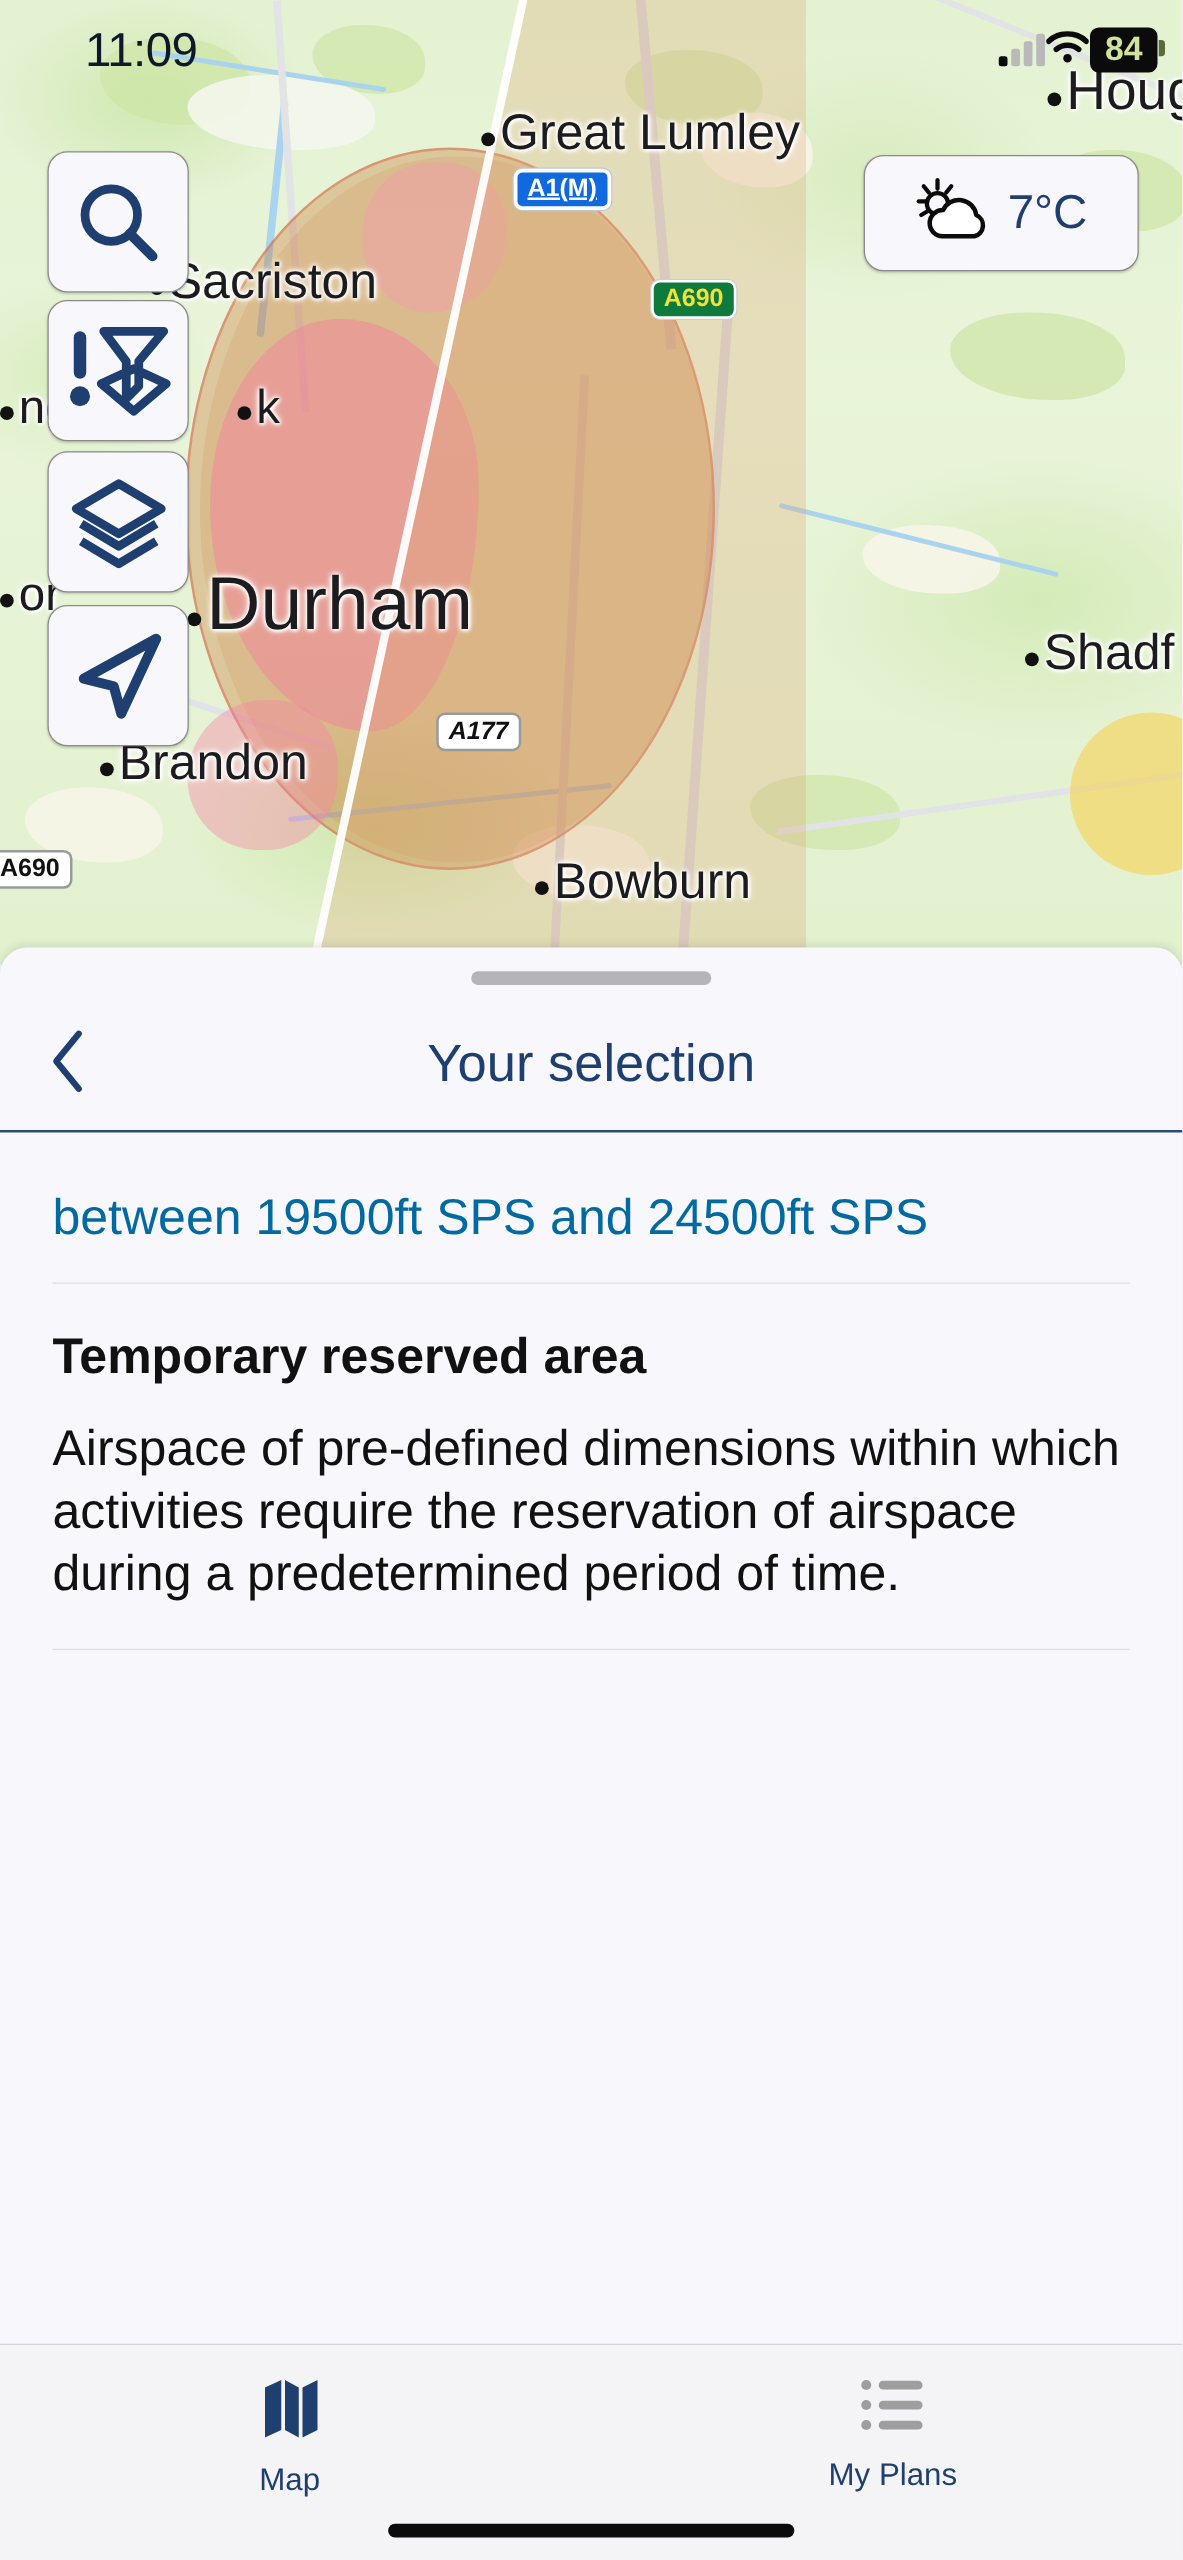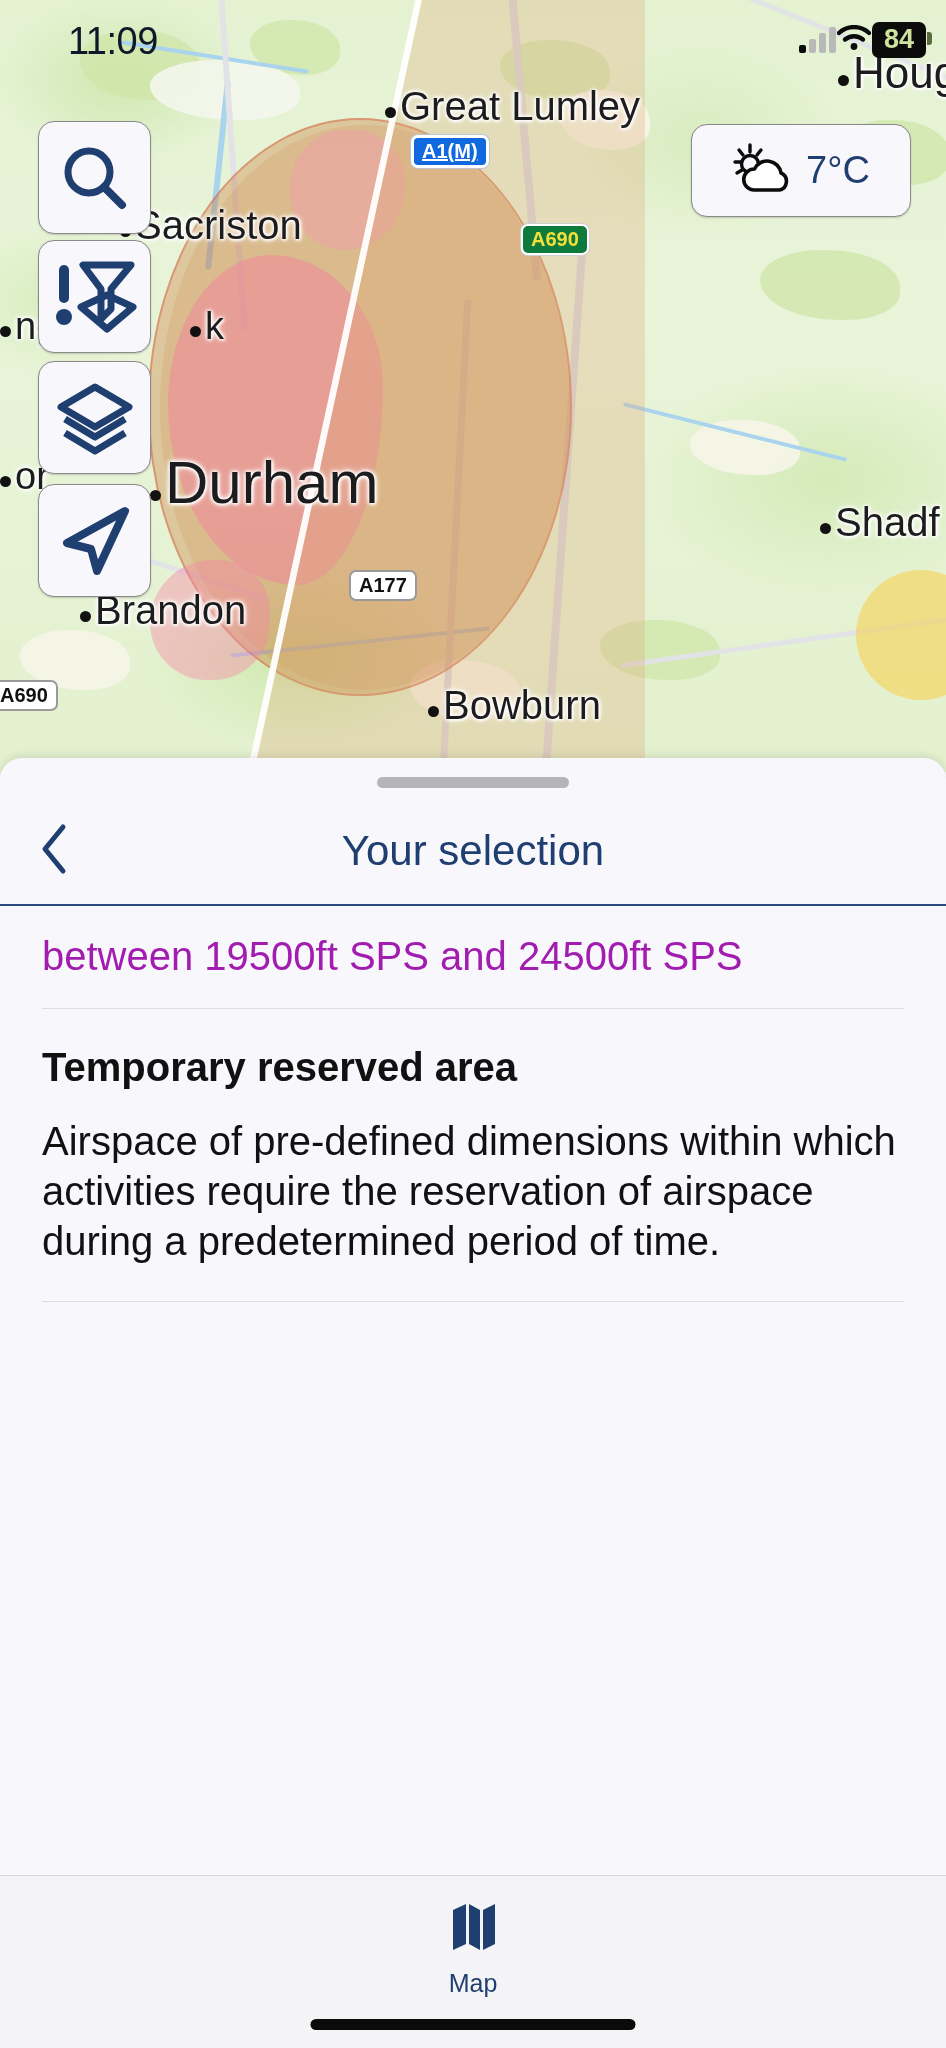--- a/index.html
+++ b/index.html
@@ -185,22 +185,22 @@
     position:absolute; left:26px; top:50%; transform:translateY(-50%);
     width:56px; height:56px; display:flex; align-items:center; justify-content:center;
   }
   #sheet-title {
     font-size:42px; color:#1f3f70; font-weight:400;
   }
   #sheet-body {
     flex:1 1 auto; overflow:hidden; padding:0 42px;
   }
   .altitude-text {
-    font-size:40px; line-height:1.24; color:#a21caf;
-    padding-top:26px; padding-bottom:26px;
+    font-size:40px; line-height:1.24; color:#0369a1;
+    padding-top:44px; padding-bottom:26px;
   }
   .rule { height:1px; background:#dddde2; }
   .section-title {
     font-size:40px; font-weight:bold; color:#111;
     padding:36px 0 0;
   }
   .section-body {
     font-size:40px; line-height:1.26; color:#111;
     padding:26px 0 34px;
   }
@@ -275,21 +275,21 @@
       <div class="place" style="left: 428px; top: 683px; font-size: 40px;"><span class="dot"></span><span>Bowburn</span></div>
       <div class="place" style="left: 820px; top: 500px; font-size: 40px;"><span class="dot"></span><span>Shadf</span></div>
       <div class="place" style="left: 0px; top: 455px; font-size: 38px;"><span class="dot"></span><span>or</span></div>
       <div class="place" style="left: 0px; top: 305px; font-size: 38px;"><span class="dot"></span><span>ng</span></div>
       <div class="place" style="left: 190px; top: 305px; font-size: 38px;"><span class="dot"></span><span>k</span></div>
     </div>
 
   <div id="road-shields">
       <div class="shield motorway" style="left: 411px; top: 135px; text-decoration: underline;">A1(M)</div>
       <div class="shield primary" style="left: 521px; top: 224px;">A690</div>
-      <div class="shield aroad" style="left: 349px; top: 570px;">A177</div>
+      <div class="shield aroad" style="left: 349px; top: 570px; font-style: italic;">A177</div>
       <div class="shield aroad" style="left: -10px; top: 680px;">A690</div>
     </div>
 
   <div class="map-btn" id="btn-search">
     <span>
       <svg width="74" height="74" viewBox="0 0 74 74">
         <circle cx="31" cy="31" r="21" fill="none" stroke="#1f3f70" stroke-width="7"></circle>
         <line x1="46" y1="46" x2="64" y2="64" stroke="#1f3f70" stroke-width="8" stroke-linecap="round"></line>
       </svg>
     </span>
@@ -390,16 +390,29 @@
     <span>
       <svg width="56" height="56" viewBox="0 0 56 56">
         <path d="M8 12 L21 6 L21 46 L8 52 Z" fill="#1f3f70"></path>
         <path d="M24 6 L24 46 L35 52 L35 12 Z" fill="#1f3f70"></path>
         <path d="M38 12 L38 52 L50 46 L50 6 Z" fill="#1f3f70"></path>
       </svg>
     </span>
     <span class="tab-label">Map</span>
   </div>
 
+  <div class="tab">
+    <span>
+      <svg width="56" height="52" viewBox="0 0 56 52">
+        <circle cx="7" cy="10" r="4" fill="#9e9e9e"></circle>
+        <rect x="17" y="6.6" width="35" height="7" rx="3.5" fill="#9e9e9e"></rect>
+        <circle cx="7" cy="26" r="4" fill="#9e9e9e"></circle>
+        <rect x="17" y="22.6" width="35" height="7" rx="3.5" fill="#9e9e9e"></rect>
+        <circle cx="7" cy="42" r="4" fill="#9e9e9e"></circle>
+        <rect x="17" y="38.6" width="35" height="7" rx="3.5" fill="#9e9e9e"></rect>
+      </svg>
+    </span>
+    <span class="tab-label">My Plans</span>
+  </div>
 
 </div>
 
 <div id="home-indicator"></div>
 
 </body></html>

